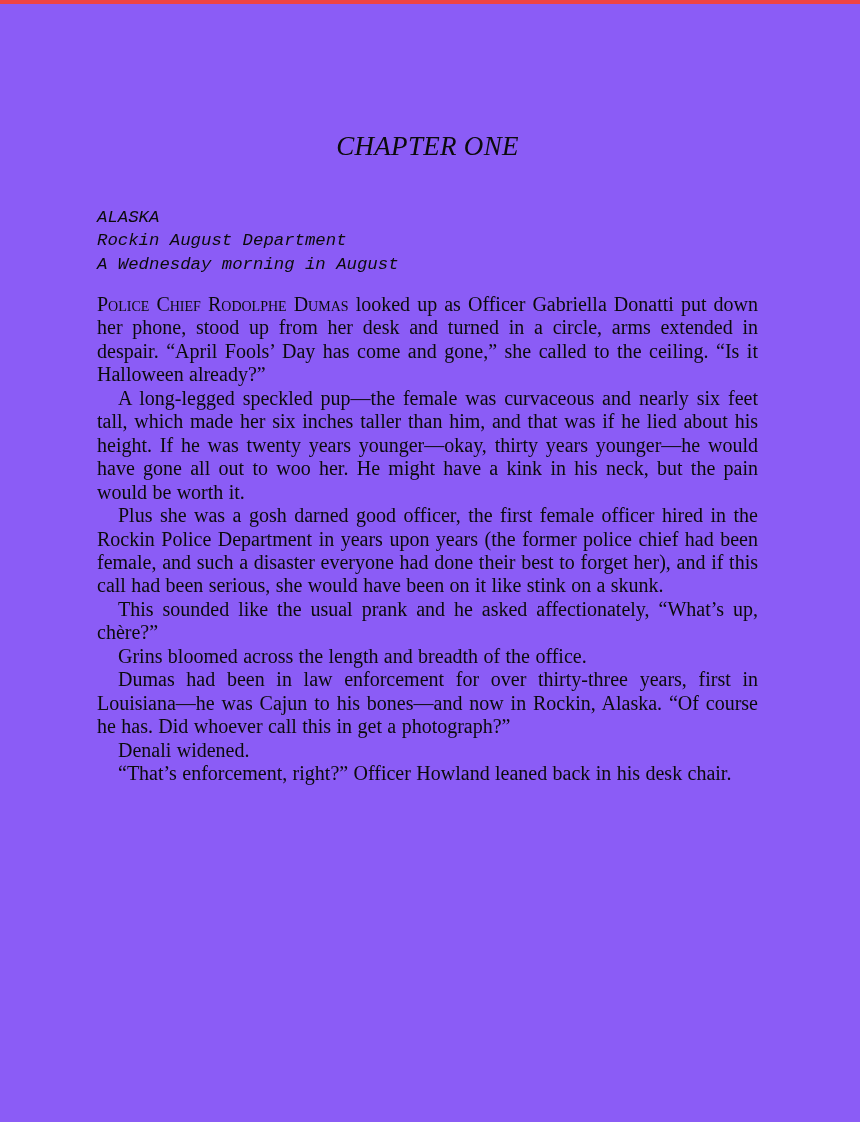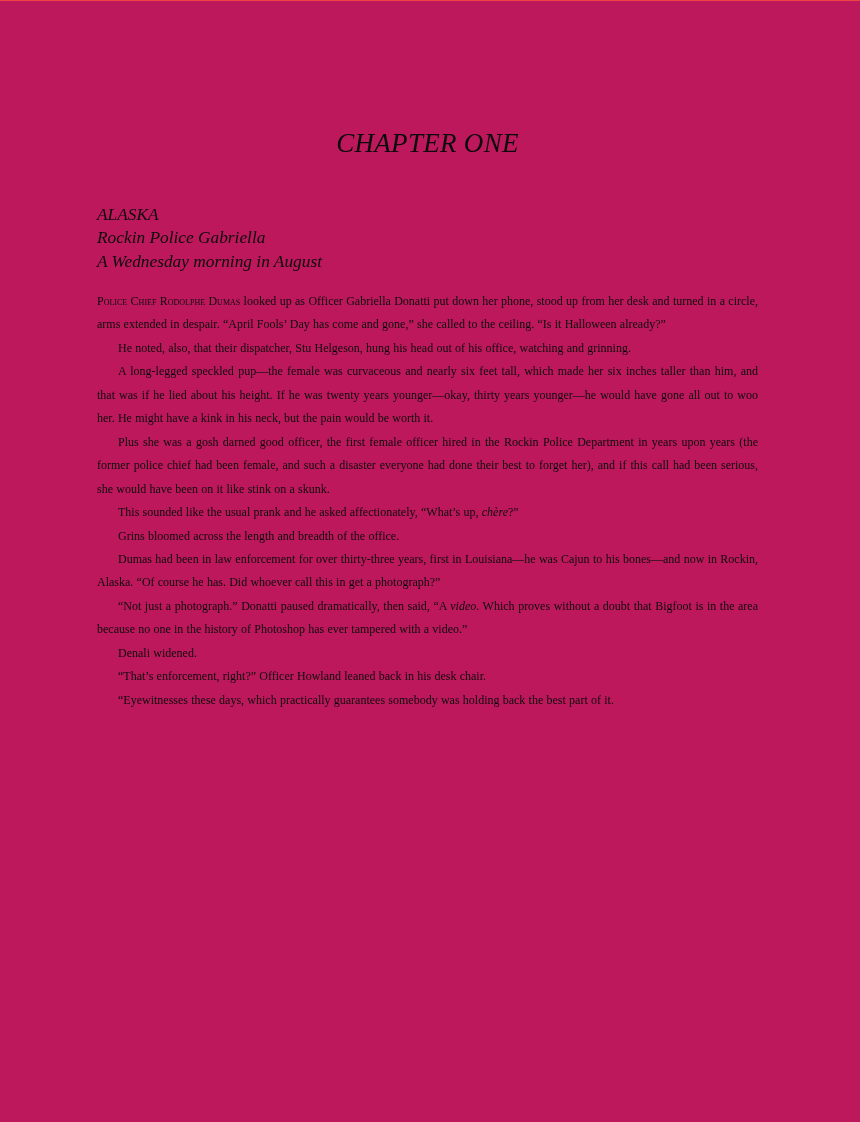--- a/index.html
+++ b/index.html
@@ -4,25 +4,25 @@
 <style>
   html, body {
     margin: 0;
     padding: 0;
     background: #ffffff;
   }
   .page {
     position: relative;
     width: 860px;
     height: 1122px;
-    background: #be185d;
+    background: #8b5cf6;
     color: #0b0b0b;
     font-family: "Liberation Serif", serif;
     box-sizing: border-box;
-    border-top: 1px solid #ef4444;
+    border-top: 4px solid #ef4444;
     overflow: hidden;
   }
   .chapter-title {
     position: absolute;
     left: 97px;
     top: 126px;
     width: 661px;
     margin: 0;
     text-align: center;
     font-style: italic;
@@ -33,67 +33,64 @@
     white-space: nowrap;
   }
   .scene-header {
     position: absolute;
     left: 97px;
     top: 202px;
     width: 661px;
     font-style: italic;
     font-size: 17.33px;
     line-height: 23.45px;
+    font-family: Liberation Mono, monospace;
   }
   .body-text {
     position: absolute;
     left: 97px;
     top: 289px;
     width: 661px;
     height: 738px;
     overflow: hidden;
-    font-size: 12px;
+    font-size: 20px;
     line-height: 23.45px;
     text-align: justify;
     word-spacing: 0.02em;
   }
   .body-text p {
     margin: 0;
     padding: 0;
     text-indent: 21px;
   }
   .body-text p.no-indent {
     text-indent: 0;
   }
   .smallcaps {
     font-variant: small-caps;
   }
   .italic {
-    font-style: italic;
     margin-top: 8px;
   }
 </style>
 </head>
 <body>
 
 <div class="page">
   <h1 class="chapter-title">CHAPTER ONE</h1>
 
   <div class="scene-header">
     <div>ALASKA</div>
-    <div>Rockin Police Gabriella</div>
+    <div>Rockin August Department</div>
     <div>A Wednesday morning in August</div>
   </div>
 
   <div class="body-text" id="body-text">
       <p class="no-indent"><span class="smallcaps">Police Chief Rodolphe Dumas</span><span> looked up as Officer Gabriella Donatti put down her phone, stood up from her desk and turned in a circle, arms extended in despair. “April Fools’ Day has come and gone,” she called to the ceiling. “Is it Halloween already?”</span></p>
-      <p><span>He noted, also, that their dispatcher, Stu Helgeson, hung his head out of his office, watching and grinning.</span></p>
       <p><span>A long-legged speckled pup—the female was curvaceous and nearly six feet tall, which made her six inches taller than him, and that was if he lied about his height. If he was twenty years younger—okay, thirty years younger—he would have gone all out to woo her. He might have a kink in his neck, but the pain would be worth it.</span></p>
       <p><span>Plus she was a gosh darned good officer, the first female officer hired in the Rockin Police Department in years upon years (the former police chief had been female, and such a disaster everyone had done their best to forget her), and if this call had been serious, she would have been on it like stink on a skunk.</span></p>
       <p><span>This sounded like the usual prank and he asked affectionately, “What’s up, </span><span class="italic">chère</span><span>?”</span></p>
       <p><span>Grins bloomed across the length and breadth of the office.</span></p>
       <p><span>Dumas had been in law enforcement for over thirty-three years, first in Louisiana—he was Cajun to his bones—and now in Rockin, Alaska. “Of course he has. Did whoever call this in get a photograph?”</span></p>
-      <p><span>“Not just a photograph.” Donatti paused dramatically, then said, “A </span><span class="italic">video</span><span>. Which proves without a doubt that Bigfoot is in the area because no one in the history of Photoshop has ever tampered with a video.”</span></p>
       <p><span>Denali widened.</span></p>
       <p><span>“That’s enforcement, right?” Officer Howland leaned back in his desk chair.</span></p>
-      <p><span>“Eyewitnesses these days, which practically guarantees somebody was holding back the best part of it.</span></p>
     </div>
 </div>
 
 </body></html>

